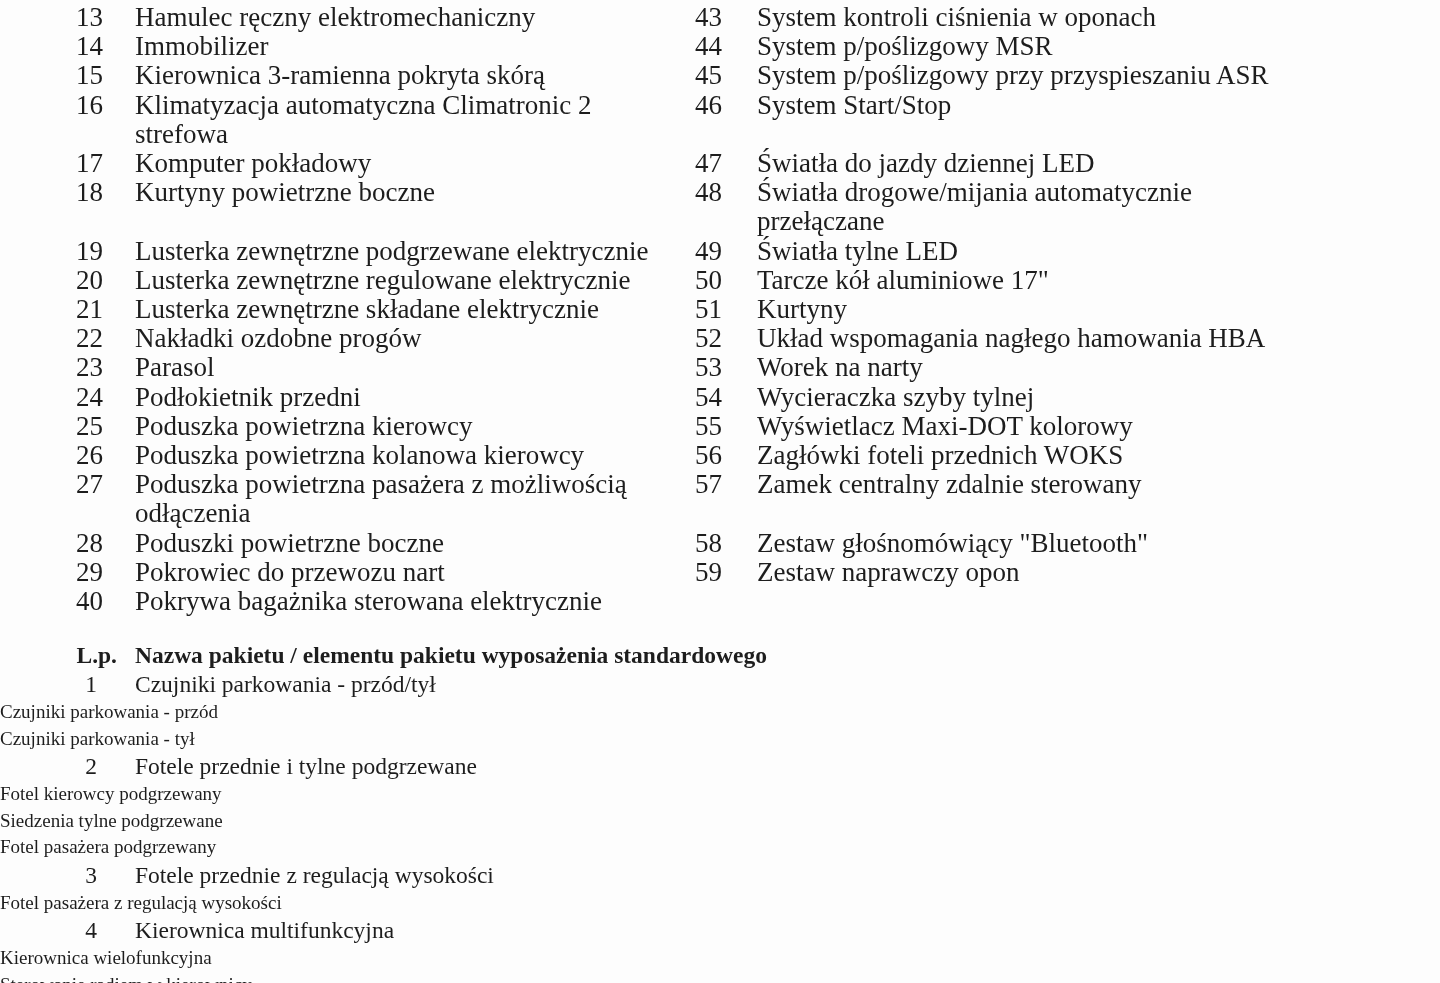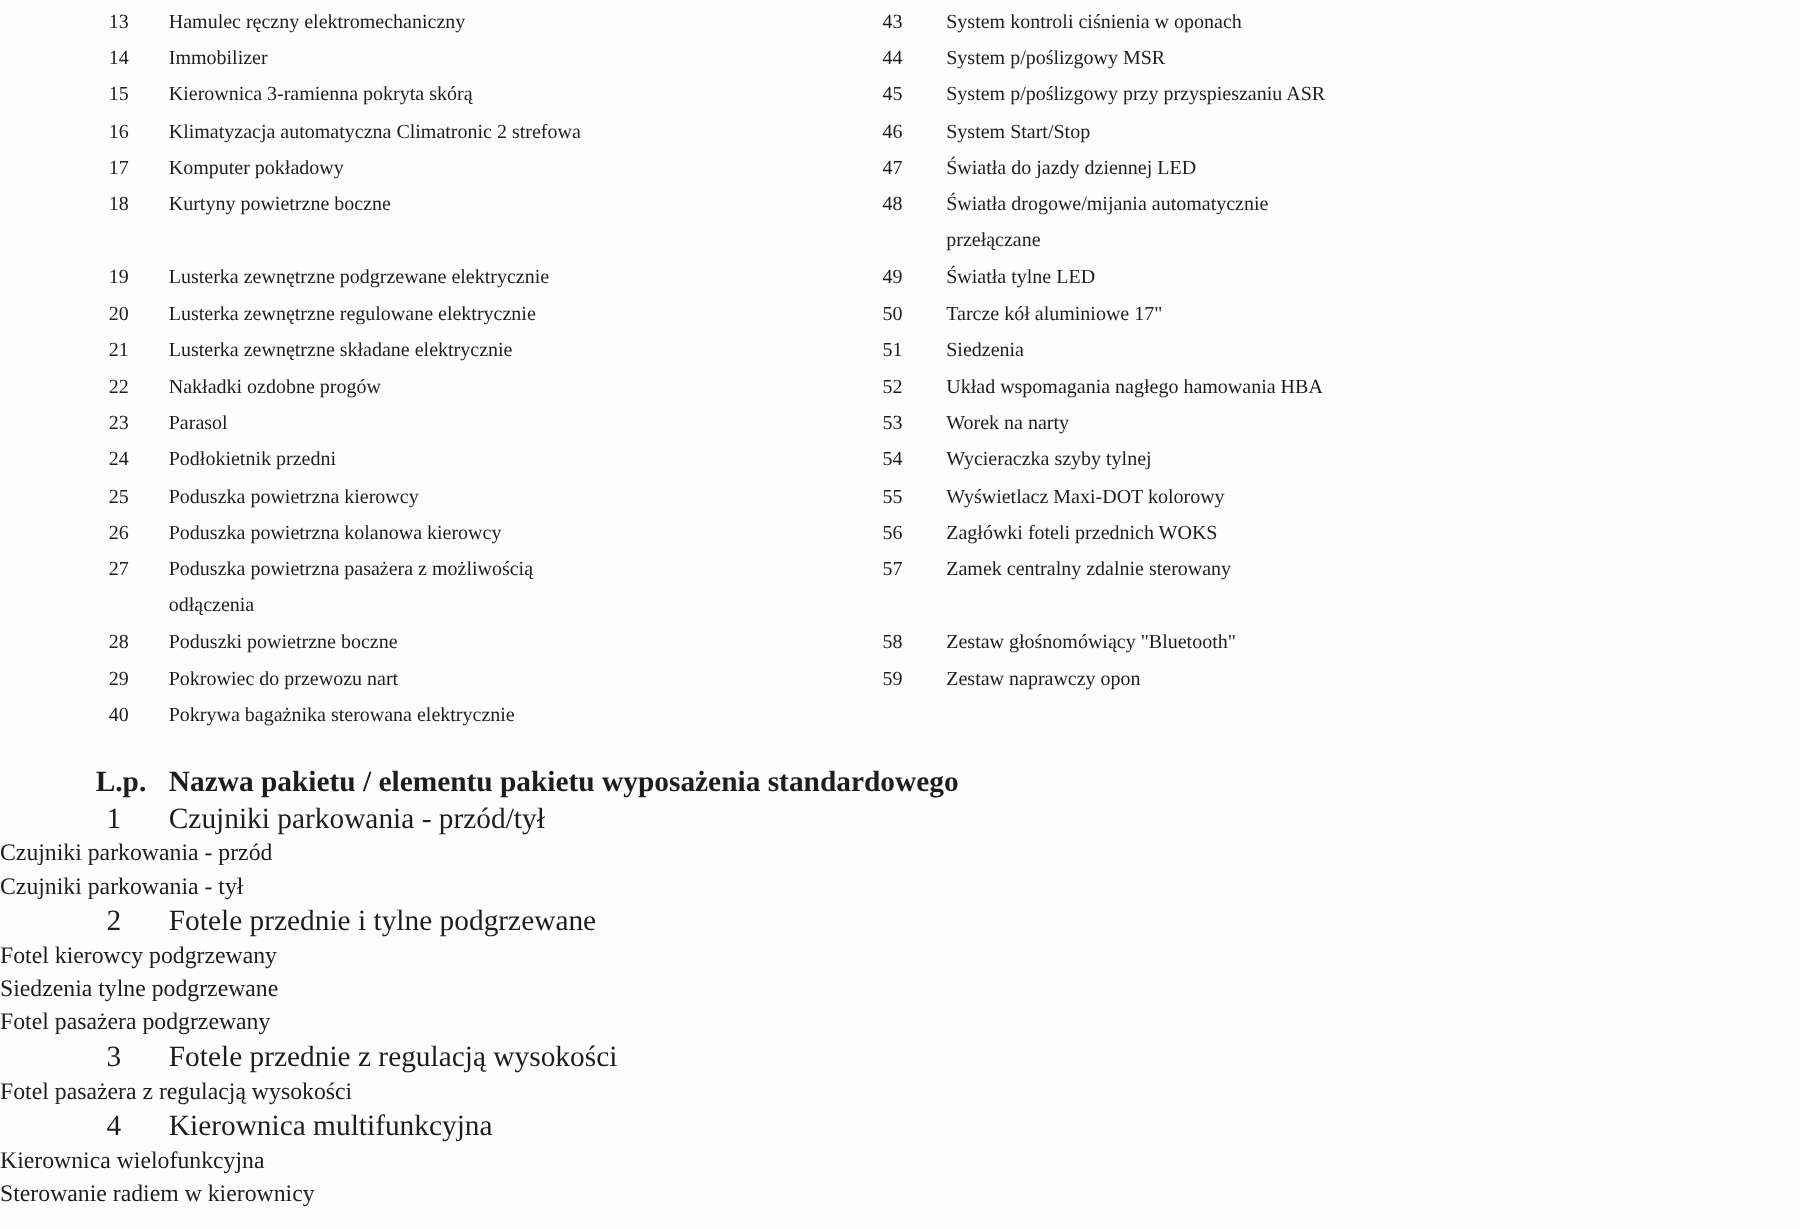--- a/index.html
+++ b/index.html
@@ -8,21 +8,21 @@
     background:#fdfdfd;color:#1d1d1d;
     font-family:"Liberation Serif", serif;
     -webkit-font-smoothing:antialiased;
   }
   .page{width:1440px;height:983px;position:relative;}
   
   .eq-list{padding-top:3px;}
   .eq-row{
     display:grid;
     grid-template-columns:103px 585px 34px auto;
-    font-size:16px;line-height:29.2px;
+    font-size:27px;line-height:29.2px;
   }
   .eq-row .num{text-align:right;}
   .eq-row .txt{white-space:pre-line;}
   .eq-row .txt.l{padding-left:32px;}
   .eq-row .txt.r{padding-left:35px;}
   
   .packages{margin-top:24px;}
   .pkg-header{
     display:grid;grid-template-columns:117px auto;
     font-weight:bold;font-size:23.5px;line-height:30px;
@@ -97,21 +97,21 @@
     <span class="num l">20</span>
     <span class="txt l">Lusterka zewnętrzne regulowane elektrycznie</span>
     <span class="num r">50</span>
     <span class="txt r">Tarcze kół aluminiowe 17"</span>
   </div>
 
   <div class="eq-row">
     <span class="num l">21</span>
     <span class="txt l">Lusterka zewnętrzne składane elektrycznie</span>
     <span class="num r">51</span>
-    <span class="txt r">Siedzenia</span>
+    <span class="txt r">Kurtyny</span>
   </div>
 
   <div class="eq-row">
     <span class="num l">22</span>
     <span class="txt l">Nakładki ozdobne progów</span>
     <span class="num r">52</span>
     <span class="txt r">Układ wspomagania nagłego hamowania HBA</span>
   </div>
 
   <div class="eq-row">

